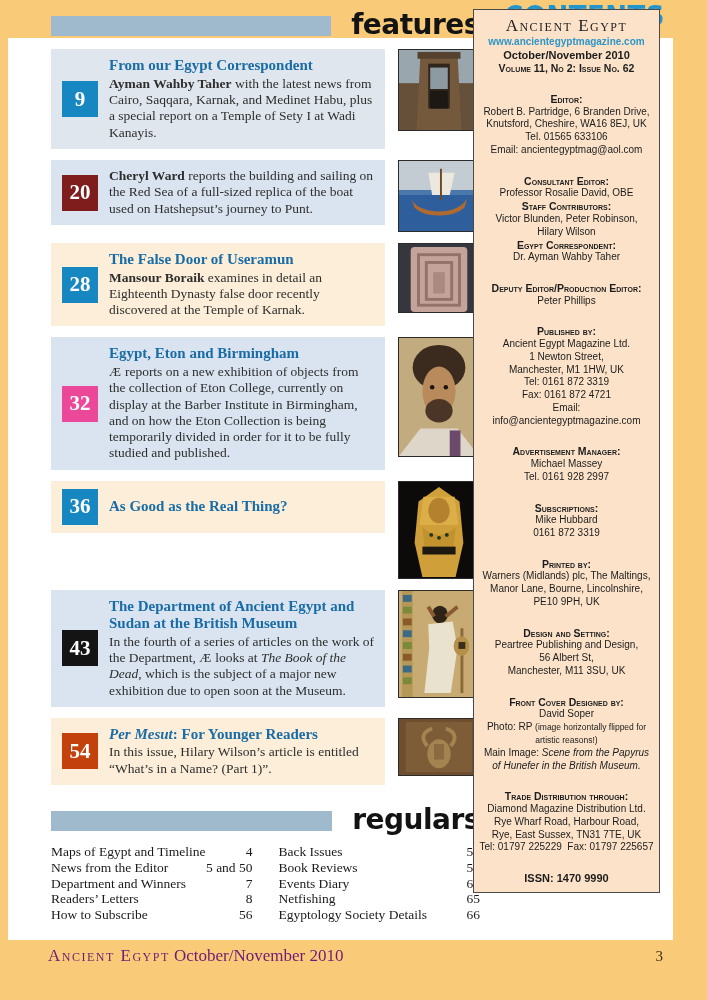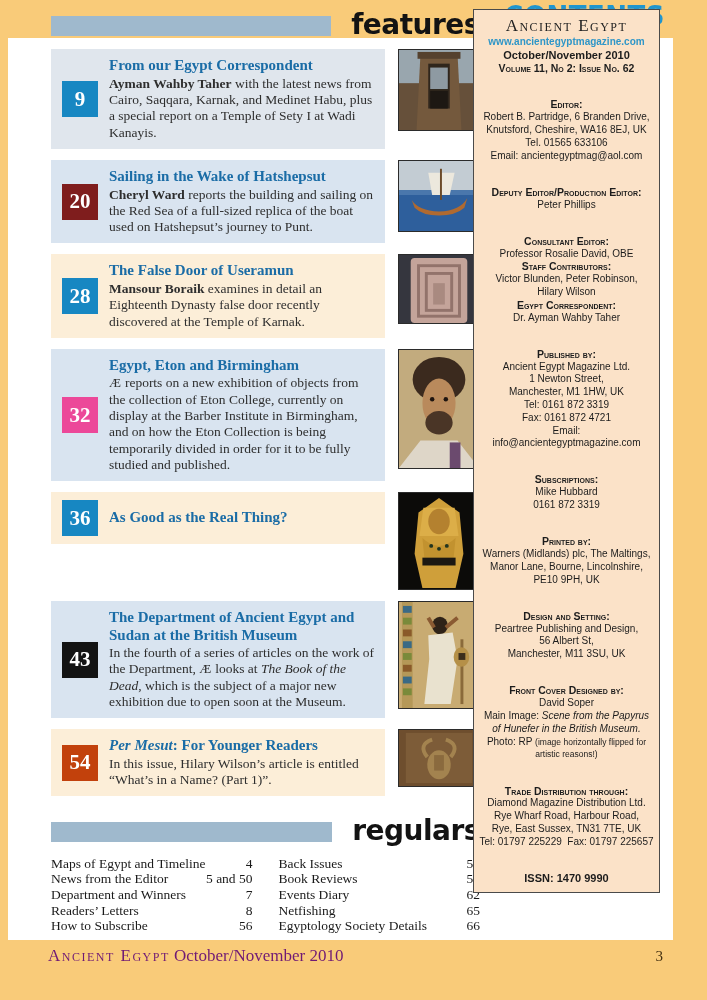--- a/index.html
+++ b/index.html
@@ -76,21 +76,20 @@
             <rect x="32" y="42" width="18" height="18" fill="#1d1813"></rect>
           </svg>
         </div>
       </div>
       <div class="feature-row">
         <div class="feature-block" style="background: rgb(217, 228, 240);">
           <div class="numcol">
             <div class="numbox" style="background: #7f1d1d;">20</div>
           </div>
           <div class="ftext">
-            <p class="ftitle"><span>Sailing in the Wake of Hatshepsut</span></p>
             <p class="fbody"><span class="b">Cheryl Ward</span><span> reports the building and sailing on the Red Sea of a full-sized replica of the boat used on Hatshepsut’s journey to Punt.</span></p>
           </div>
         </div>
         <div class="thumb" style="height: 72px;">
           <svg viewBox="0 0 82 72" preserveAspectRatio="none">
             <rect width="82" height="30" fill="#c3ccd3"></rect>
             <rect y="30" width="82" height="42" fill="#2e5f9c"></rect>
             <rect y="30" width="82" height="5" fill="#4a77ac"></rect>
             <polygon points="30,12 57,12 52,35 34,35" fill="#ece8dd"></polygon>
             <rect x="42" y="8" width="2" height="32" fill="#6b4a28"></rect>
@@ -278,64 +277,69 @@
     <div id="masthead-volume">Volume 11, No 2: Issue No. 62</div>
   </div>
 <div class="sb-block">
       <div class="sb-h">Editor:</div>
       <div class="sb-t">Robert B. Partridge, 6 Branden Drive,</div>
       <div class="sb-t">Knutsford, Cheshire, WA16 8EJ, UK</div>
       <div class="sb-t">Tel. 01565 633106</div>
       <div class="sb-t">Email: ancientegyptmag@aol.com</div>
     </div>
     <div class="sb-block">
-      <div class="sb-h">Deputy Editor/Production Editor:</div>
-      <div class="sb-t">Peter Phillips</div>
-    </div>
-    <div class="sb-block">
       <div class="sb-h">Consultant Editor:</div>
       <div class="sb-t">Professor Rosalie David, OBE</div>
       <div class="sb-h">Staff Contributors:</div>
       <div class="sb-t">Victor Blunden, Peter Robinson,</div>
       <div class="sb-t">Hilary Wilson</div>
       <div class="sb-h">Egypt Correspondent:</div>
       <div class="sb-t">Dr. Ayman Wahby Taher</div>
+    </div>
+    <div class="sb-block">
+      <div class="sb-h">Deputy Editor/Production Editor:</div>
+      <div class="sb-t">Peter Phillips</div>
     </div>
     <div class="sb-block">
       <div class="sb-h">Published by:</div>
       <div class="sb-t">Ancient Egypt Magazine Ltd.</div>
       <div class="sb-t">1 Newton Street,</div>
       <div class="sb-t">Manchester, M1 1HW, UK</div>
       <div class="sb-t">Tel: 0161 872 3319</div>
       <div class="sb-t">Fax: 0161 872 4721</div>
       <div class="sb-t">Email:</div>
       <div class="sb-t">info@ancientegyptmagazine.com</div>
     </div>
     <div class="sb-block">
+      <div class="sb-h">Advertisement Manager:</div>
+      <div class="sb-t">Michael Massey</div>
+      <div class="sb-t">Tel. 0161 928 2997</div>
+    </div>
+    <div class="sb-block">
       <div class="sb-h">Subscriptions:</div>
       <div class="sb-t">Mike Hubbard</div>
       <div class="sb-t">0161 872 3319</div>
     </div>
     <div class="sb-block">
       <div class="sb-h">Printed by:</div>
       <div class="sb-t">Warners (Midlands) plc, The Maltings,</div>
       <div class="sb-t">Manor Lane, Bourne, Lincolnshire,</div>
       <div class="sb-t">PE10 9PH, UK</div>
     </div>
     <div class="sb-block">
       <div class="sb-h">Design and Setting:</div>
       <div class="sb-t">Peartree Publishing and Design,</div>
       <div class="sb-t">56 Albert St,</div>
       <div class="sb-t">Manchester, M11 3SU, UK</div>
     </div>
     <div class="sb-block">
       <div class="sb-h">Front Cover Designed by:</div>
       <div class="sb-t">David Soper</div>
+      <div class="sb-t"><span>Photo: RP </span><span class="sm">(image horizontally flipped for artistic reasons!)</span></div>
       <div class="sb-t"><span>Main Image: </span><span class="i">Scene from the Papyrus of Hunefer in the British Museum.</span></div>
-      <div class="sb-t"><span>Photo: RP </span><span class="sm">(image horizontally flipped for artistic reasons!)</span></div>
     </div>
     <div class="sb-block">
       <div class="sb-h">Trade Distribution through:</div>
       <div class="sb-t">Diamond Magazine Distribution Ltd.</div>
       <div class="sb-t">Rye Wharf Road, Harbour Road,</div>
       <div class="sb-t">Rye, East Sussex, TN31 7TE, UK</div>
       <div class="sb-t">Tel: 01797 225229&nbsp; Fax: 01797 225657</div>
     </div>
     <div class="sb-block">
       <div class="sb-b">ISSN: 1470 9990</div>

